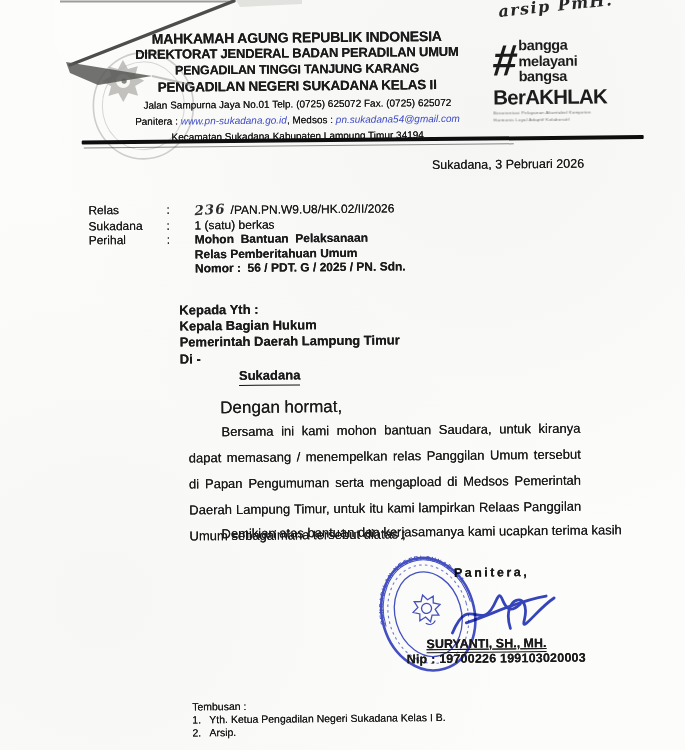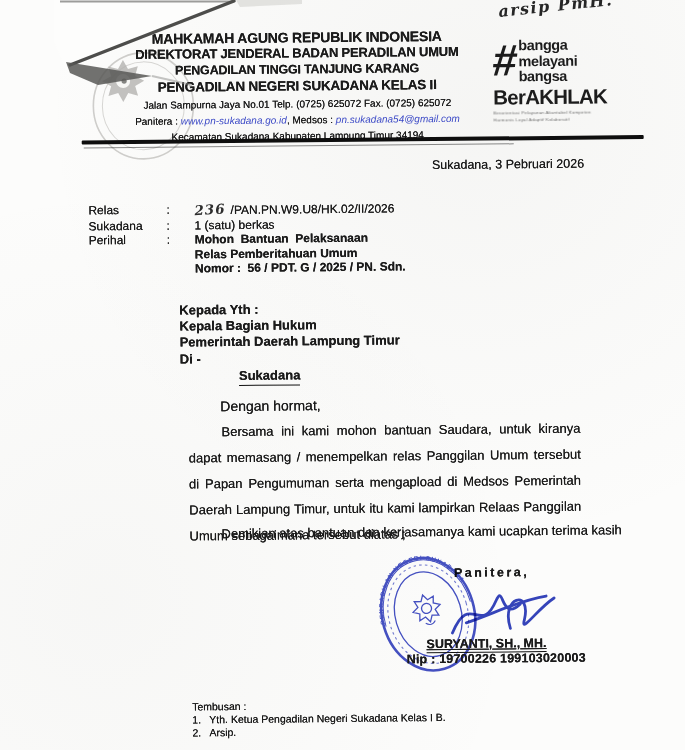--- a/index.html
+++ b/index.html
@@ -47,21 +47,21 @@
         font-size:12px;line-height:14.6px;}
   .meta .val{white-space:pre-wrap;}
   .meta .bold{font-weight:bold;}
 
   
   .recipient{position:absolute;left:180px;top:301px;font-weight:bold;font-size:13px;line-height:16.2px;}
   .recipient .city{display:inline-block;margin-left:59px;margin-top:1px;border-bottom:1.6px solid #111;
         padding-bottom:.5px;}
 
   
-  .salutation{position:absolute;left:220px;top:397px;font-size:14px;}
+  .salutation{position:absolute;left:220px;top:397px;font-size:17px;}
   .paragraph{position:absolute;left:188px;top:418px;width:392px;font-size:13px;line-height:26px;
         text-align:justify;text-indent:33px;}
   .closing{position:absolute;left:220px;top:525px;font-size:13px;}
 
   
   .sig-title{position:absolute;left:452px;top:567px;font-size:12.5px;font-weight:bold;letter-spacing:2.5px;text-align:center;}
   .stamp{position:absolute;left:368px;top:551px;mix-blend-mode:multiply;}
   .sig-script{position:absolute;left:438px;top:572px;mix-blend-mode:multiply;}
   .sig-name{position:absolute;left:424px;top:638px;font-size:12.5px;font-weight:bold;}
   .sig-name span{border-bottom:1.6px solid #141414;padding-bottom:.5px;text-decoration:underline;}

